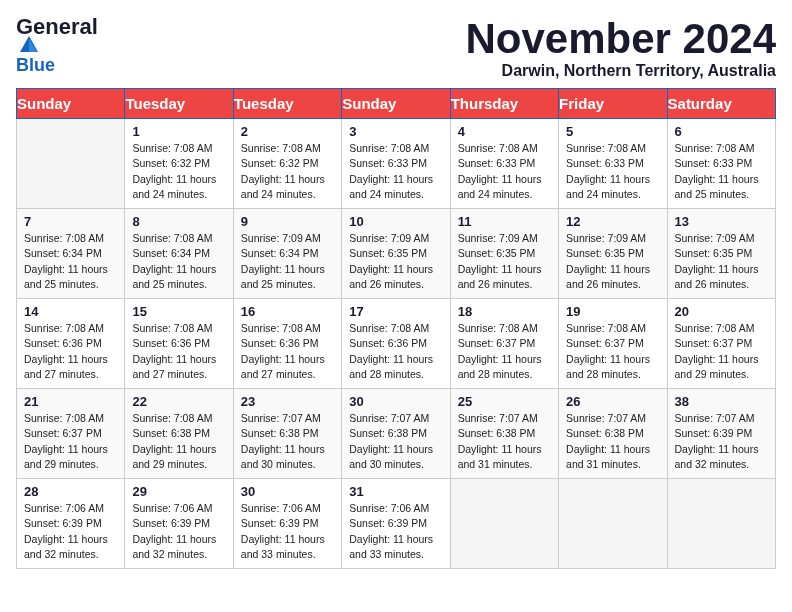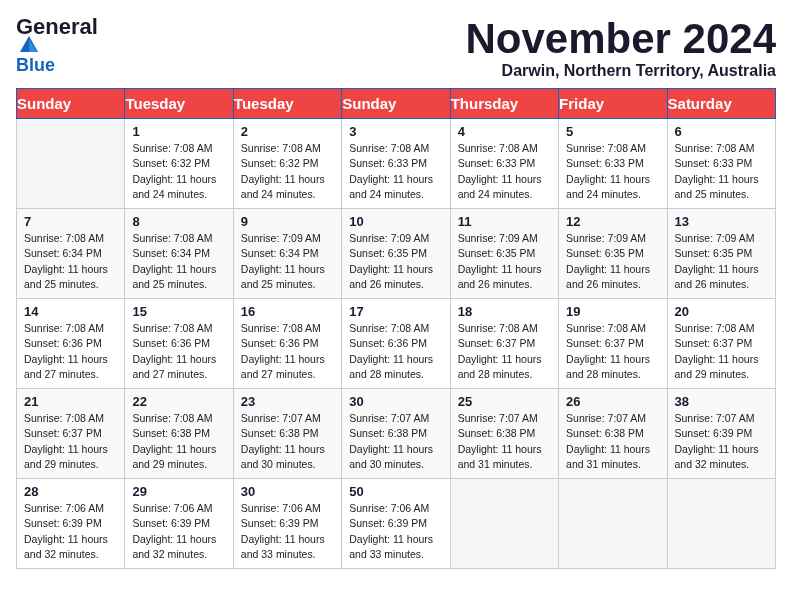--- a/index.html
+++ b/index.html
@@ -246,21 +246,21 @@
         </td>
         <td>
           <span class="day-num">29</span>
           <span class="day-detail">Sunrise: 7:06 AM<br>Sunset: 6:39 PM<br>Daylight: 11 hours and 32 minutes.</span>
         </td>
         <td>
           <span class="day-num">30</span>
           <span class="day-detail">Sunrise: 7:06 AM<br>Sunset: 6:39 PM<br>Daylight: 11 hours and 33 minutes.</span>
         </td>
         <td>
-          <span class="day-num">50</span>
+          <span class="day-num">31</span>
           <span class="day-detail">Sunrise: 7:06 AM<br>Sunset: 6:39 PM<br>Daylight: 11 hours and 33 minutes.</span>
         </td>
         <td class="empty-cell"></td>
         <td class="empty-cell"></td>
         <td class="empty-cell"></td>
       </tr>
     </tbody>
 </table>
 
 </body></html>

